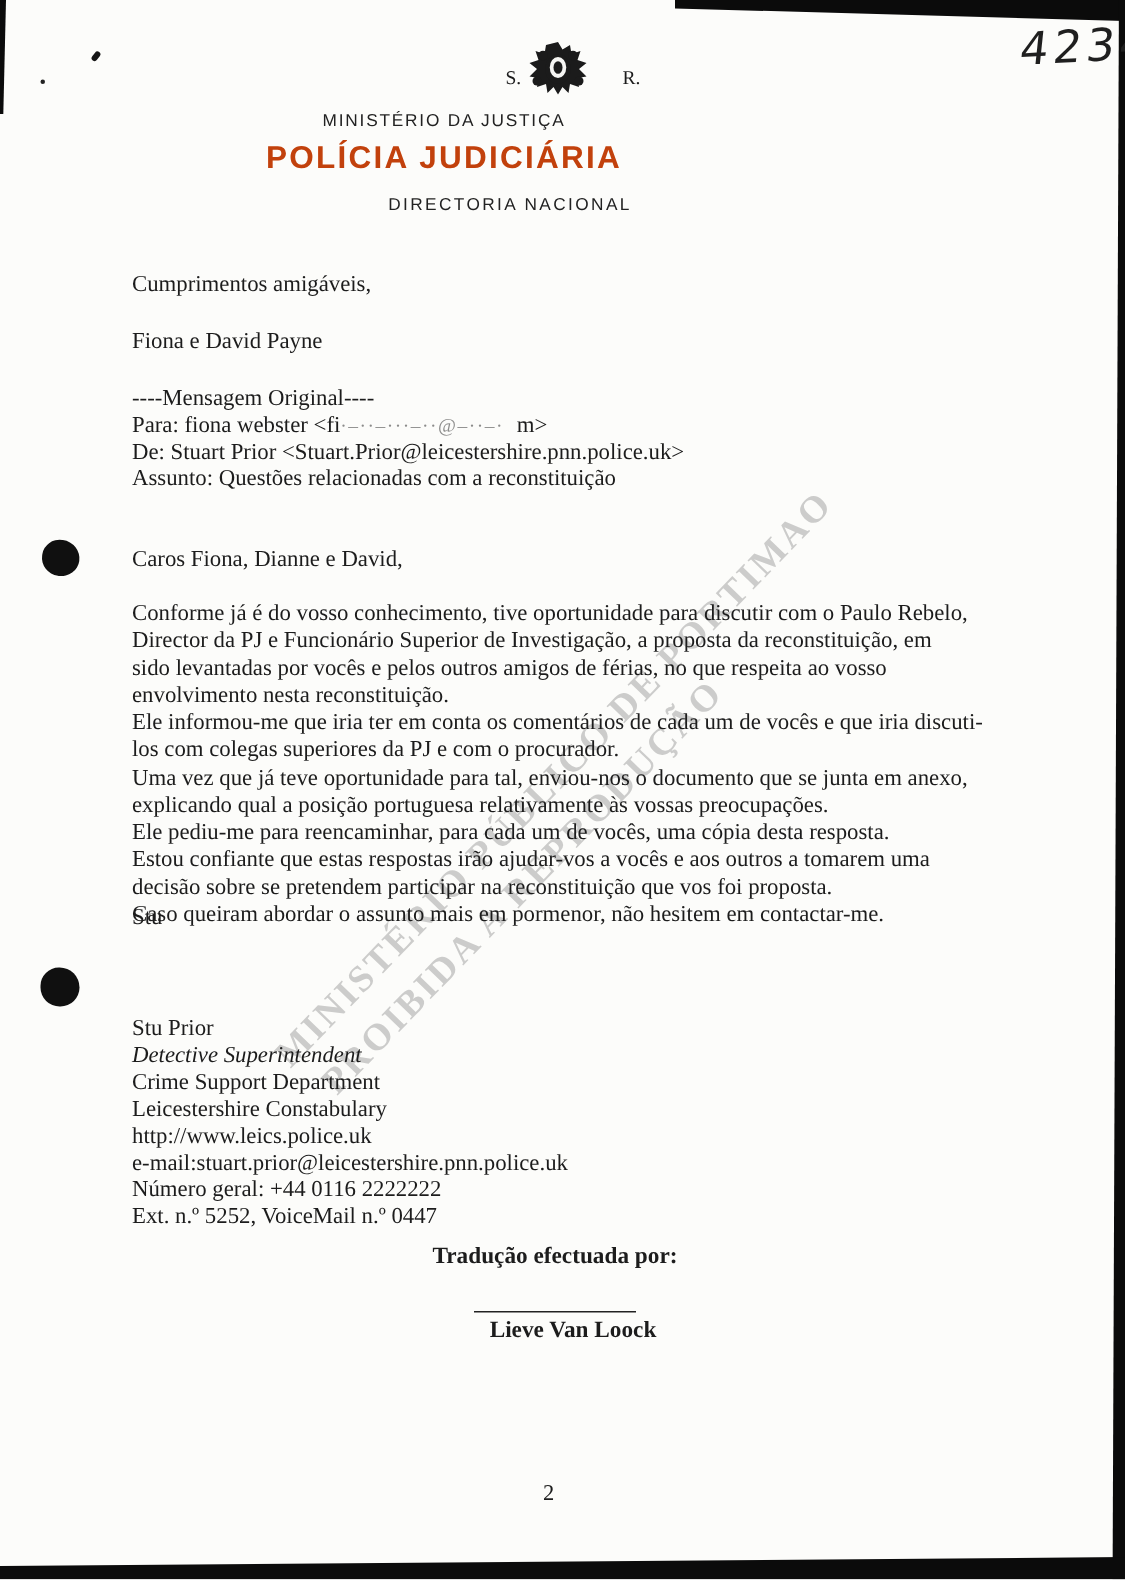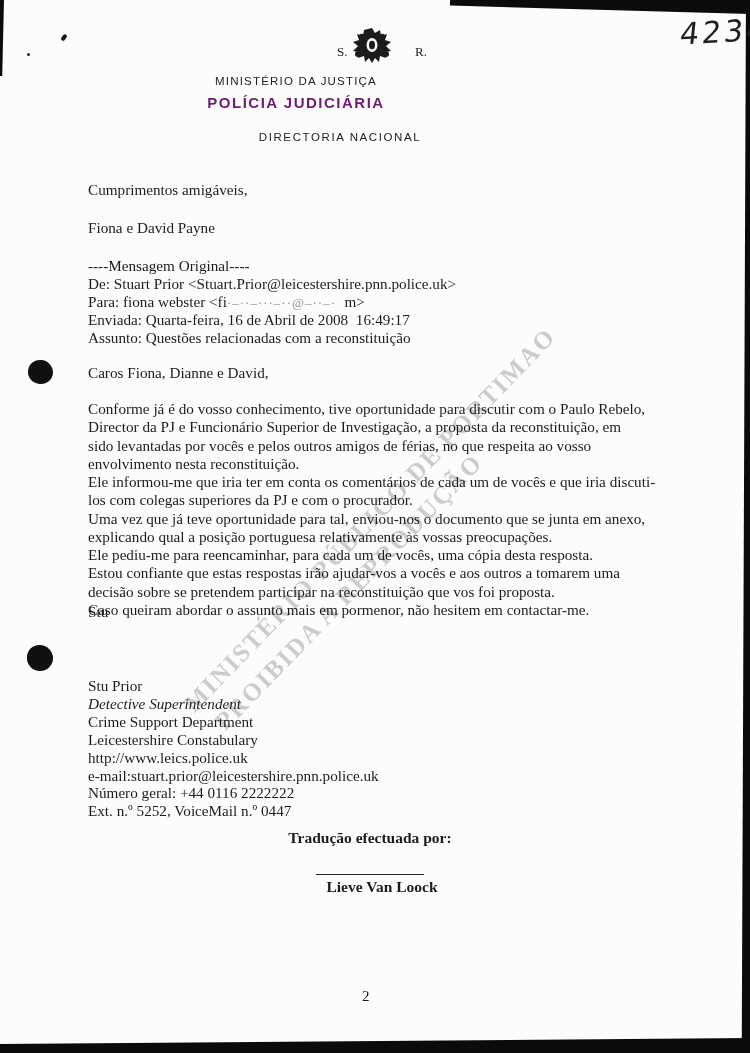--- a/index.html
+++ b/index.html
@@ -32,21 +32,21 @@
     color:rgba(125,125,125,0.38);letter-spacing:2px;
   }
   .wm1{left:370px;top:520px;font-size:25px;transform:translate(-50%,-50%) rotate(-46deg);}
   .wm2{left:349px;top:592px;font-size:25px;transform:translate(-50%,-50%) rotate(-46deg);}
   
   .lh{position:absolute;left:0;width:592px;text-align:center;z-index:2;}
   .sr-s{position:absolute;left:337px;top:44px;font-size:13px;z-index:2;}
   .sr-r{position:absolute;left:415px;top:44px;font-size:13px;z-index:2;}
   .crest{position:absolute;left:349px;top:27px;z-index:2;}
   .ministry{top:75px;font-family:"Liberation Sans", sans-serif;font-size:11.5px;letter-spacing:1.2px;color:#222;}
-  .org{top:94px;font-family:"Liberation Sans", sans-serif;font-size:15px;font-weight:bold;letter-spacing:1.5px;color:#701a75;}
+  .org{top:94px;font-family:"Liberation Sans", sans-serif;font-size:21px;font-weight:bold;letter-spacing:1.5px;color:#c2410c;}
   .directorate{top:131px;font-family:"Liberation Sans", sans-serif;font-size:11.5px;letter-spacing:1.6px;color:#222;padding-left:44px;}
   
   .txt{position:absolute;left:88px;font-size:15.2px;z-index:2;line-height:18.2px;}
   .greeting{top:181px;}
   .addressee{top:219px;}
   .emailhdr{top:257px;line-height:17.8px;}
   .salutation{top:364px;}
   .body{top:400px;line-height:18.25px;}
   .signoff{top:603px;}
   .sigblock{top:677px;line-height:17.9px;}
@@ -92,23 +92,22 @@
   <span class="sr-r">R.</span>
   <div class="lh ministry">MINISTÉRIO DA JUSTIÇA</div>
   <div class="lh org">POLÍCIA JUDICIÁRIA</div>
   <div class="lh directorate">DIRECTORIA NACIONAL</div>
 
   <div class="txt greeting line">Cumprimentos amigáveis,</div>
   <div class="txt addressee line">Fiona e David Payne</div>
 
   <div class="txt emailhdr">
     <div class="line">----Mensagem Original----</div>
+    <div class="line"><span>Para: fiona webster &lt;fi</span><span class="redacted">·–··–···–··@–··–·  </span><span>m&gt;</span></div>
     <div class="line">De: Stuart Prior &lt;Stuart.Prior@leicestershire.pnn.police.uk&gt;</div>
-    <div class="line"><span>Para: fiona webster &lt;fi</span><span class="redacted">·–··–···–··@–··–·  </span><span>m&gt;</span></div>
-    <div class="line">Enviada: Quarta-feira, 16 de Abril de 2008  16:49:17</div>
     <div class="line">Assunto: Questões relacionadas com a reconstituição</div>
   </div>
 
   <div class="txt salutation line">Caros Fiona, Dianne e David,</div>
 
   <div class="txt body">
     <div class="line">Conforme já é do vosso conhecimento, tive oportunidade para discutir com o Paulo Rebelo,</div>
     <div class="line">Director da PJ e Funcionário Superior de Investigação, a proposta da reconstituição, em</div>
     <div class="line">sido levantadas por vocês e pelos outros amigos de férias, no que respeita ao vosso</div>
     <div class="line">envolvimento nesta reconstituição.</div>

